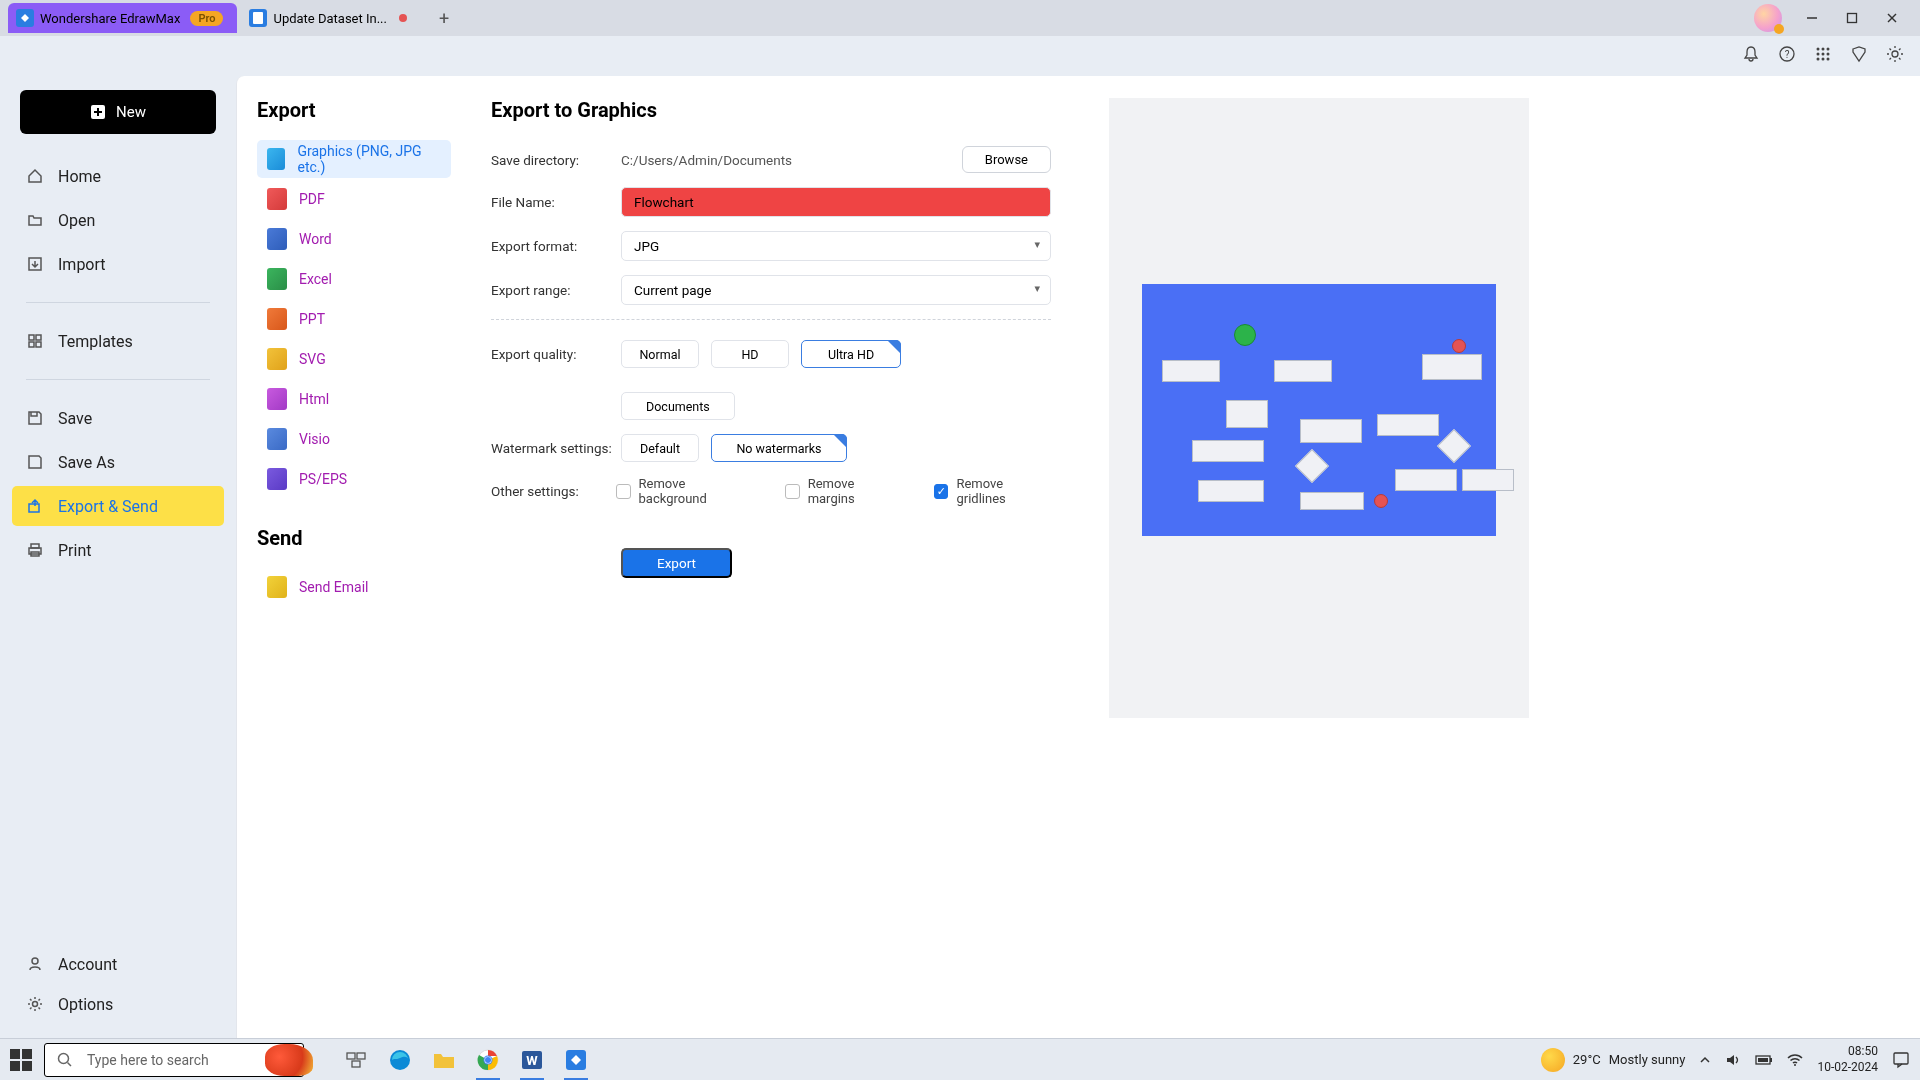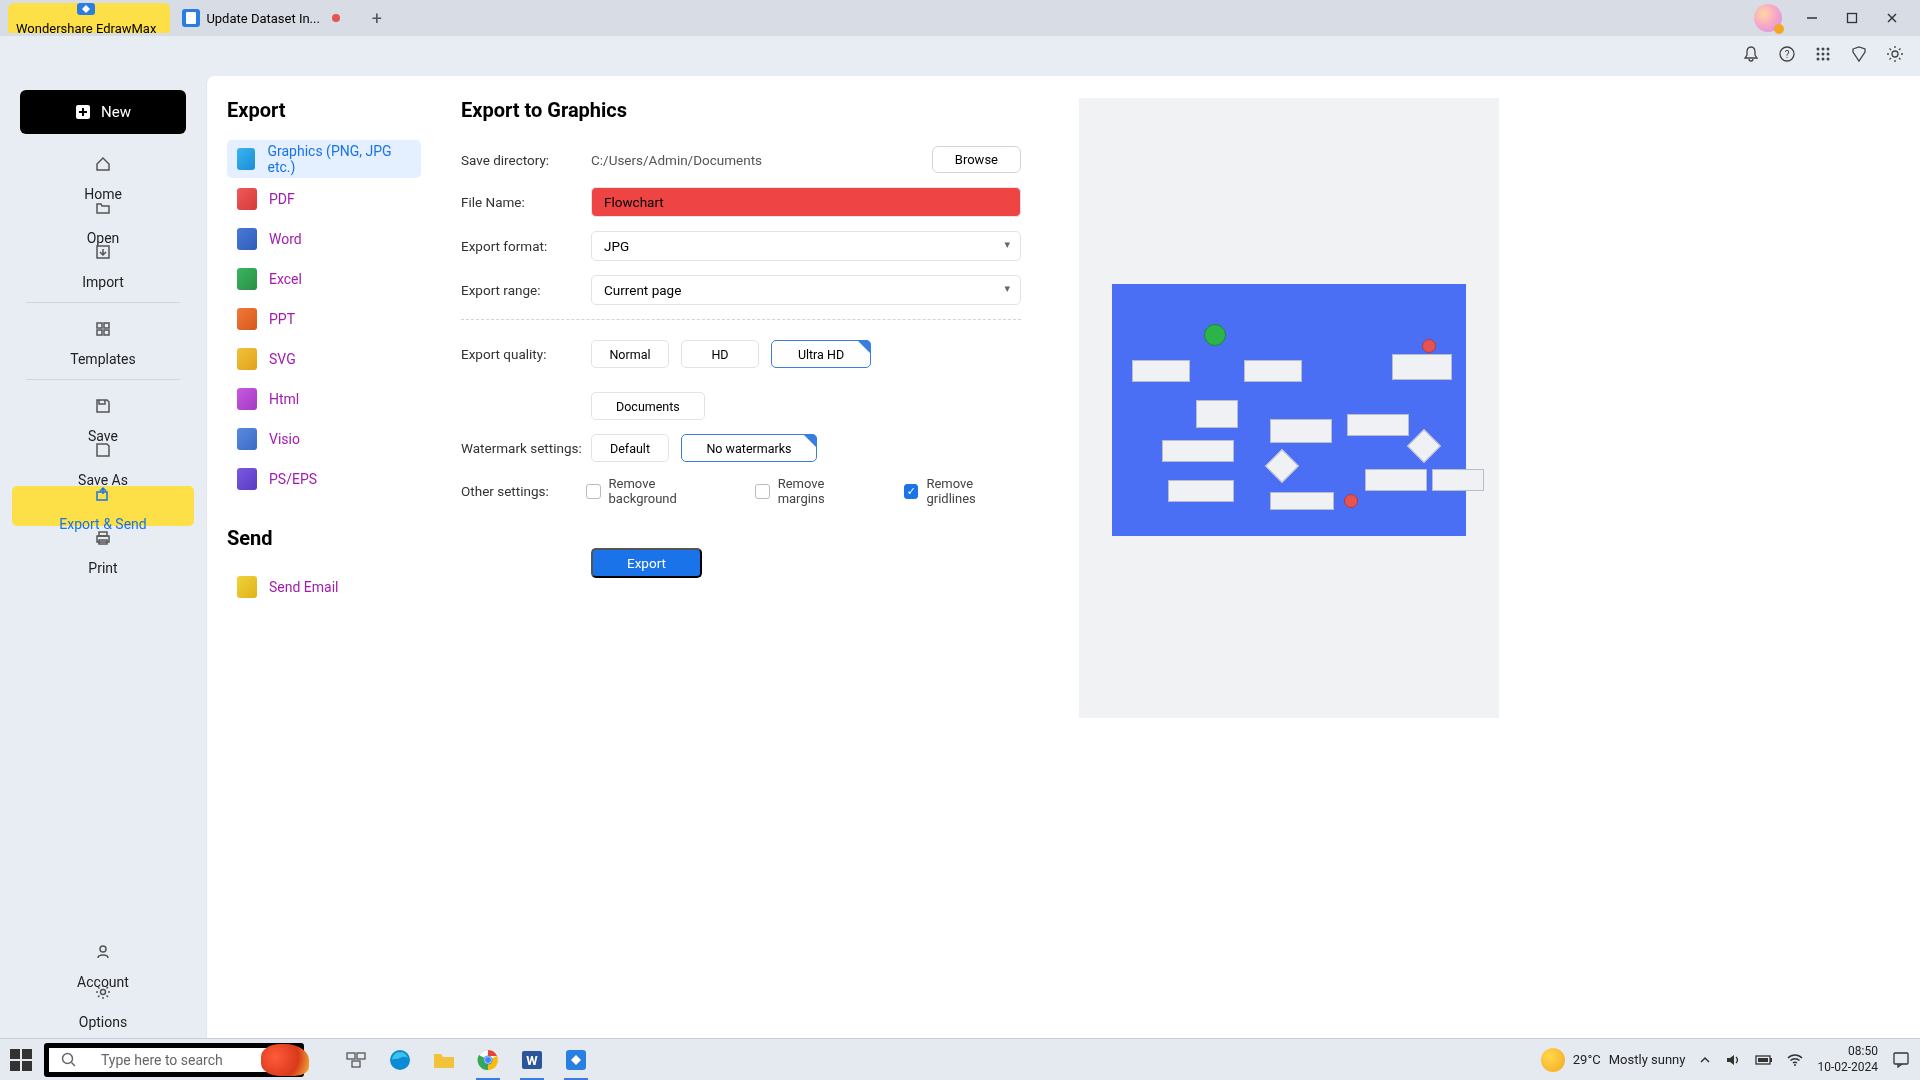--- a/index.html
+++ b/index.html
@@ -1,44 +1,44 @@
 <!DOCTYPE html>
 <html><head>
 <meta charset="utf-8">
 <style>
 * { box-sizing: border-box; margin: 0; padding: 0; font-family: -apple-system, BlinkMacSystemFont, "Segoe UI", Roboto, sans-serif; }
 body { width: 1920px; height: 1080px; overflow: hidden; background: #d8dce4; display: flex; flex-direction: column; }
 
 
 .title-bar { height: 36px; display: flex; align-items: center; padding: 0 8px; background: #d8dce4; }
 .tab { display: flex; align-items: center; height: 30px; padding: 0 14px 0 8px; margin-right: 4px; border-radius: 6px 6px 0 0; font-size: 13px; gap: 6px; }
-.tab.active { background: #fde047; flex-direction: column; }
+.tab.active { background: #8b5cf6; }
 .tab-icon { width: 18px; height: 18px; display: flex; align-items: center; justify-content: center; border-radius: 3px; }
 .tab-icon.blue { background: #2a7de1; color: #fff; }
 .badge-pro { background: #f5a623; color: #7a5200; font-size: 11px; font-weight: 600; padding: 1px 8px; border-radius: 8px; margin-left: 4px; }
 .tab-dot { width: 8px; height: 8px; background: #e55353; border-radius: 50%; margin-left: 6px; }
 .add-tab { width: 26px; height: 26px; display: flex; align-items: center; justify-content: center; font-size: 18px; color: #555; border-radius: 4px; margin-left: 6px; }
 .title-spacer { flex: 1; }
 .avatar { width: 28px; height: 28px; border-radius: 50%; background: radial-gradient(circle at 35% 35%, #ffd5a3, #f5a1cc 55%, #c197f0); margin-right: 10px; position: relative; }
 .avatar::after { content: ''; position: absolute; right: -2px; bottom: -2px; width: 10px; height: 10px; background: #f5a623; border-radius: 50%; }
 .win-btn { width: 40px; height: 28px; display: flex; align-items: center; justify-content: center; color: #444; }
 
 
 .top-toolbar { height: 36px; background: #e8edf4; display: flex; align-items: center; padding: 0 16px; }
 .top-toolbar .right-icons { margin-left: auto; display: flex; gap: 18px; align-items: center; color: #444; }
 .right-icons span { position: relative; }
 .dot-red { position: absolute; top: -2px; right: -4px; width: 6px; height: 6px; background: #e55353; border-radius: 50%; }
 
 
 .main { flex: 1; display: flex; background: #e8edf4; }
 
 
-.left-nav { width: 206px; padding: 14px 12px; display: flex; flex-direction: column; gap: 4px; }
+.left-nav { width: 236px; padding: 14px 12px; display: flex; flex-direction: column; gap: 4px; }
 .new-btn { background: #000; color: #fff; border-radius: 6px; height: 44px; display: flex; align-items: center; justify-content: center; font-size: 15px; gap: 10px; margin: 4px 8px 18px 8px; }
-.nav-item { display: flex; align-items: center; gap: 14px; height: 40px; padding: 0 14px; font-size: 14px; color: #222; border-radius: 5px; flex-direction: column; }
+.nav-item { display: flex; align-items: center; gap: 14px; height: 40px; padding: 0 14px; font-size: 16px; color: #222; border-radius: 5px; }
 .nav-item.active { background: #fde047; color: #1a73e8; }
 .nav-icon { width: 18px; height: 18px; display: flex; align-items: center; justify-content: center; }
 .nav-sep { height: 1px; background: #cfd6e0; margin: 14px 14px; }
 .nav-bottom { margin-top: auto; }
 
 
 .export-col { width: 225px; background: #fff; padding: 22px 10px 10px 20px; border-left: 1px solid #e3e6ec; margin-top: 4px; border-radius: 8px 0 0 0; }
 .export-col h2 { font-size: 20px; font-weight: 700; margin-bottom: 18px; }
 .fmt-list { display: flex; flex-direction: column; gap: 2px; }
 .fmt-item { display: flex; align-items: center; gap: 12px; height: 38px; padding: 0 10px; font-size: 14px; color: #a21caf; border-radius: 5px; }
@@ -84,21 +84,21 @@
 .preview { flex: 1; }
 .preview-card { width: 420px; height: 620px; background: #f1f2f4; display: flex; align-items: flex-start; justify-content: center; padding-top: 186px; }
 .diagram { width: 354px; height: 252px; background: #4a6ff5; position: relative; }
 .diagram .node { position: absolute; background: #f0f1f5; border: 1px solid #b8bec8; font-size: 6px; display: flex; align-items: center; justify-content: center; text-align: center; color: #333; }
 .diagram .circle { border-radius: 50%; }
 
 
 .taskbar { height: 42px; background: #e5eaf1; display: flex; align-items: center; padding: 0 10px; border-top: 1px solid #c8ced8; }
 .start-btn { width: 22px; height: 22px; display: grid; grid-template-columns: 1fr 1fr; grid-template-rows: 1fr 1fr; gap: 2px; margin-right: 12px; }
 .start-btn div { background: #333; }
-.search-box { width: 260px; height: 34px; background: #fff; border: 5px solid #000000; border-radius: 3px; display: flex; align-items: center; padding: 0 12px; gap: 24px; font-size: 14px; color: #666; position: relative; }
+.search-box { width: 260px; height: 34px; background: #fff; border: 1px solid #000000; border-radius: 3px; display: flex; align-items: center; padding: 0 12px; gap: 14px; font-size: 14px; color: #666; position: relative; }
 .dragon { width: 48px; height: 32px; position: absolute; right: -10px; background: radial-gradient(circle at 30% 40%, #ff5a3a, #d83a1a 60%, #f5c23a); border-radius: 40% 50% 30% 40%; }
 .task-icon { width: 32px; height: 32px; margin: 0 6px; display: flex; align-items: center; justify-content: center; border-radius: 3px; position: relative; }
 .task-icon.active::after { content: ''; position: absolute; bottom: -5px; left: 4px; right: 4px; height: 3px; background: #3a7de1; }
 .tb-spacer { flex: 1; }
 .weather { display: flex; align-items: center; gap: 8px; font-size: 13px; color: #222; }
 .weather-icon { width: 24px; height: 24px; background: radial-gradient(circle at 35% 35%, #ffd94a, #f5a623); border-radius: 50%; }
 .tray { display: flex; align-items: center; gap: 14px; margin: 0 14px; color: #333; }
 .clock { text-align: right; font-size: 12px; line-height: 1.3; color: #222; }
 
 svg { display: block; }

